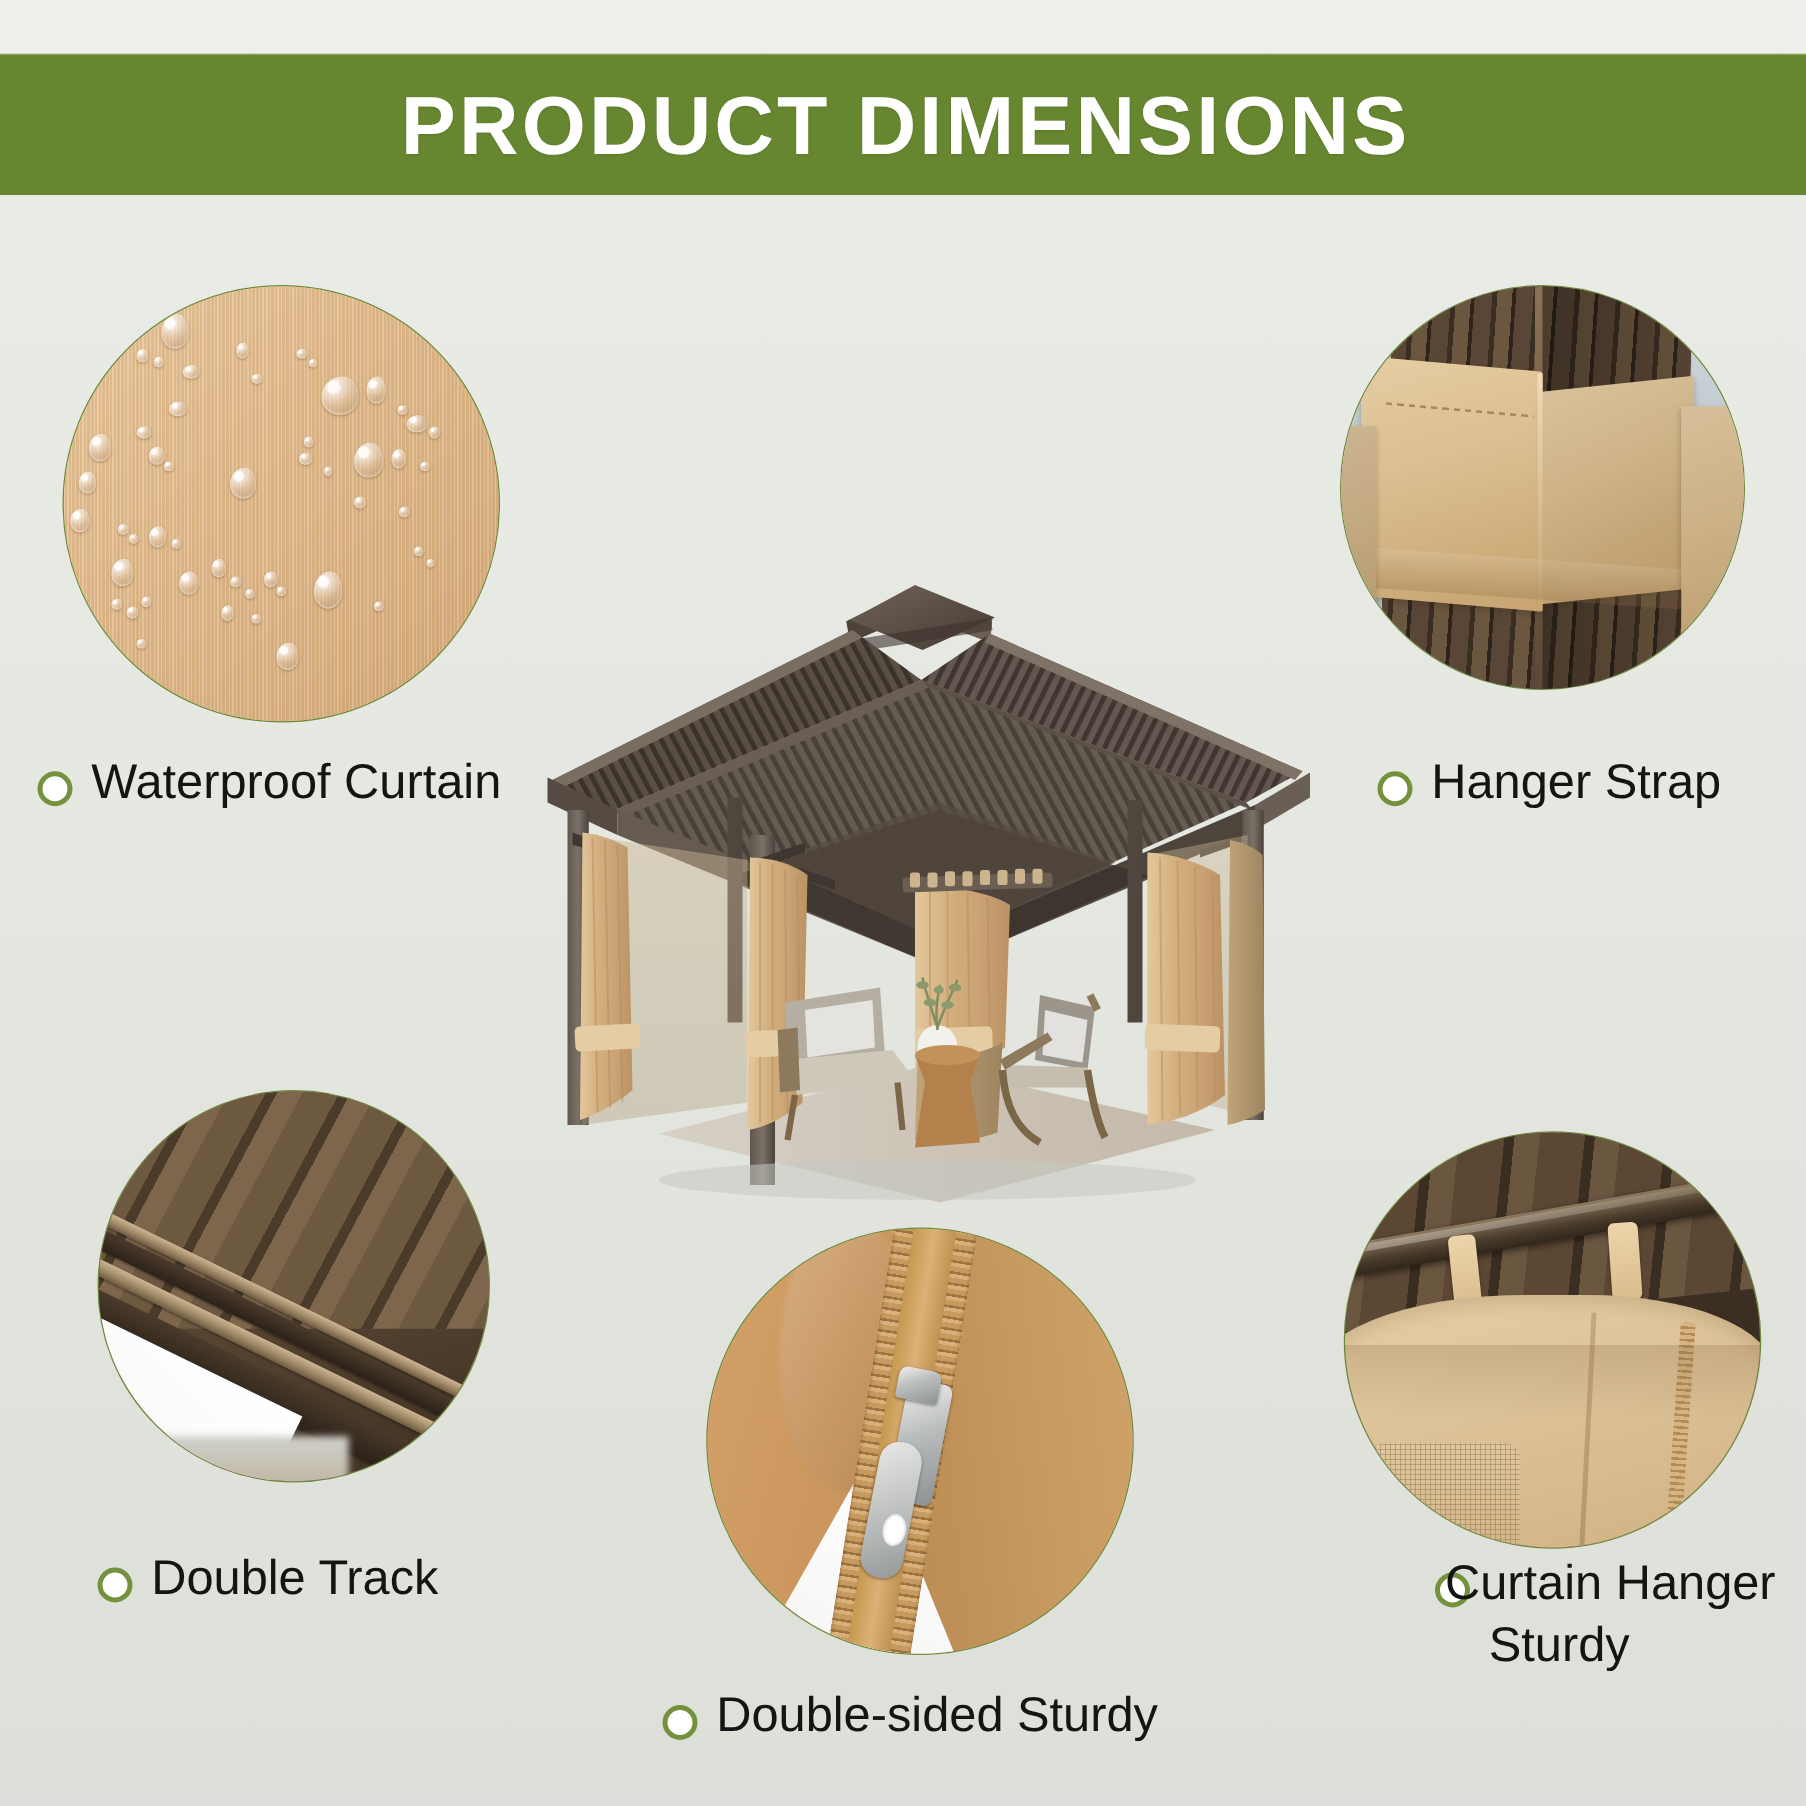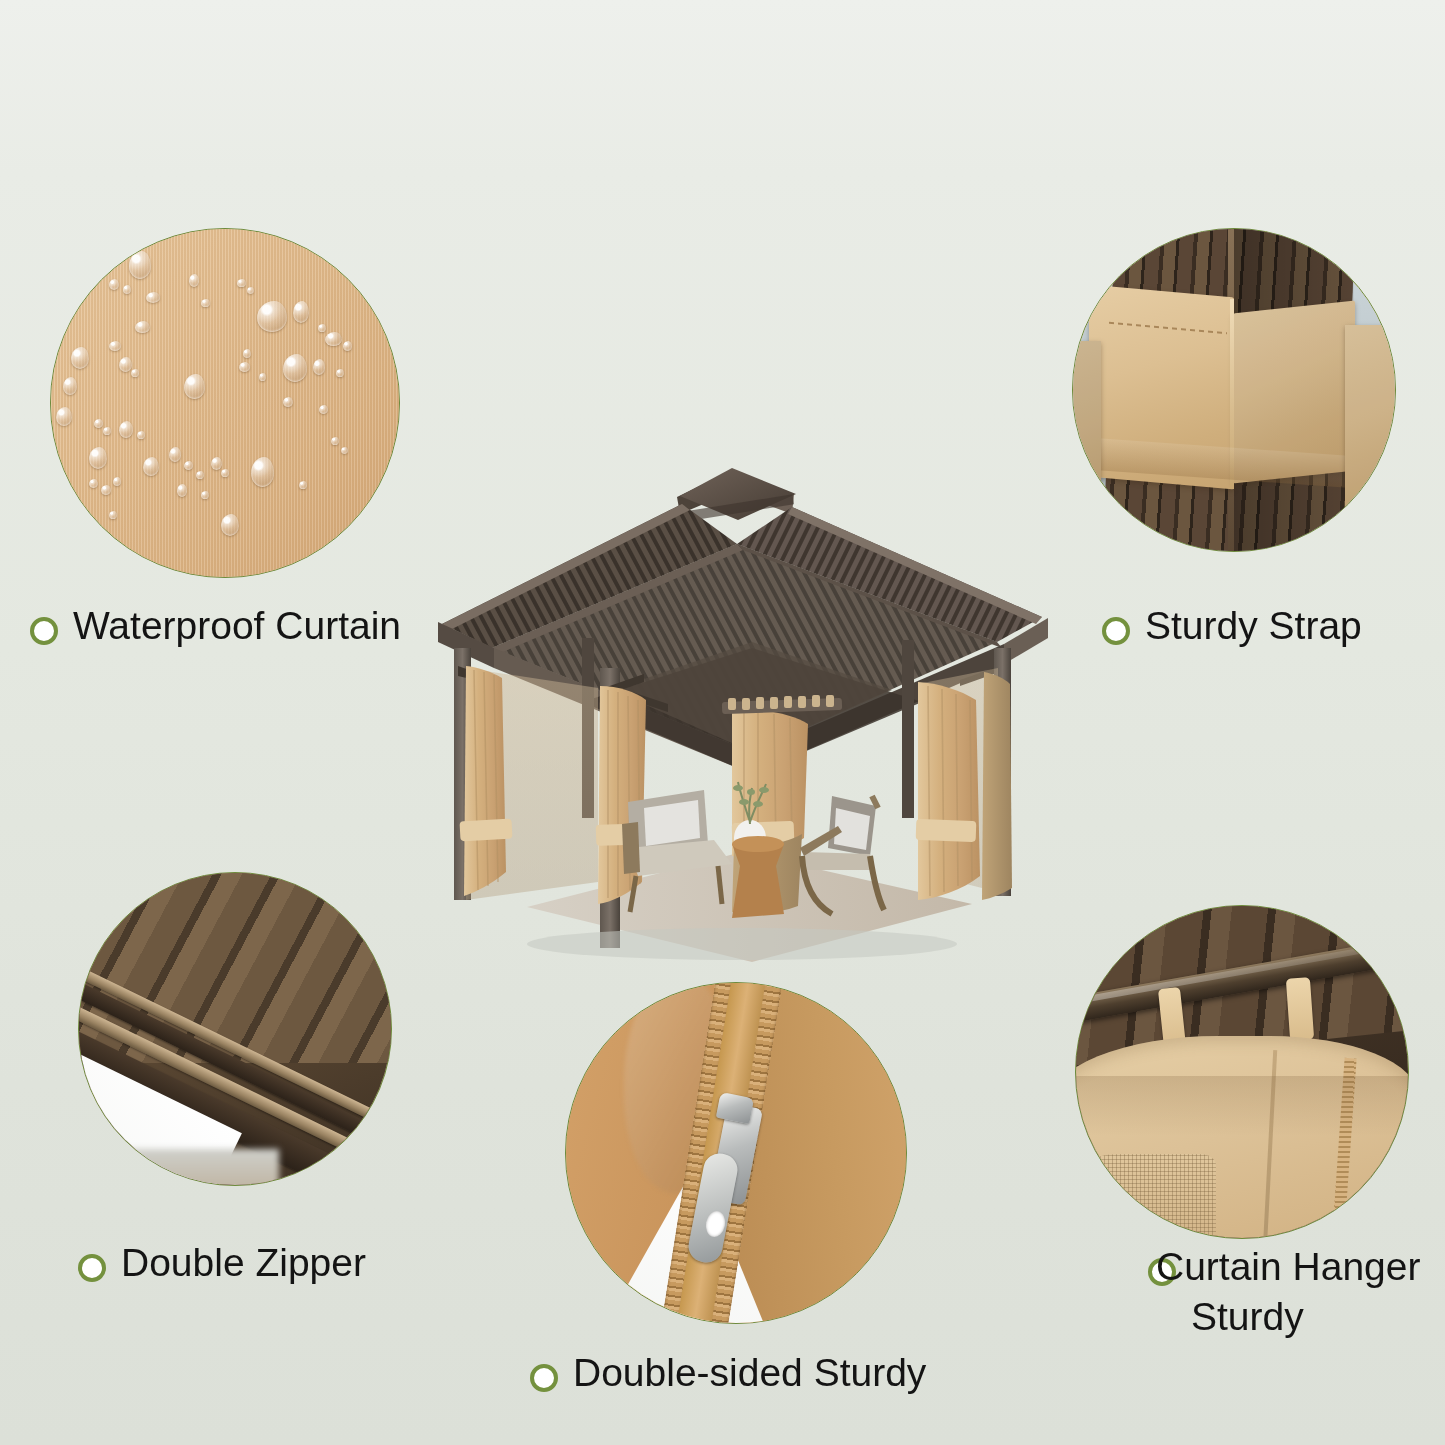--- a/index.html
+++ b/index.html
@@ -129,20 +129,23 @@
 
   
   .gazebo{position:absolute;left:432px;top:452px;width:620px;height:512px;}
   .gz{position:absolute;}
 </style>
 </head>
 <body>
 
 <div class="page">
 
+  <div class="banner">
+    <div class="banner-title">PRODUCT DIMENSIONS</div>
+  </div>
 
   <div class="circle" style="left:50px;top:228px;width:348px;height:348px;">
     <div class="circle-inner fab-tan"></div>
     <div class="drop" style="left:78px;top:22px;width:22px;height:28px;"></div>
     <div class="drop" style="left:58px;top:50px;width:10px;height:11px;"></div>
     <div class="drop" style="left:72px;top:56px;width:8px;height:9px;"></div>
     <div class="drop" style="left:95px;top:63px;width:14px;height:11px;"></div>
     <div class="drop" style="left:84px;top:92px;width:15px;height:12px;"></div>
     <div class="drop" style="left:138px;top:45px;width:10px;height:13px;"></div>
     <div class="drop" style="left:150px;top:70px;width:9px;height:8px;"></div>
@@ -204,41 +207,41 @@
     <div class="gz strap-beige" style="left:16px;top:62px;width:145px;height:192px;transform:skewY(5deg);border-radius:2px;"></div>
     <div class="gz strap-beige" style="left:160px;top:78px;width:122px;height:170px;transform:skewY(-6deg);filter:brightness(.94);border-radius:2px;"></div>
     <div class="gz" style="left:157px;top:70px;width:4px;height:190px;background:linear-gradient(180deg,#f0dcb8,#c7a671);transform:skewY(-3deg);"></div>
     <div class="gz" style="left:36px;top:98px;width:118px;height:2px;background:repeating-linear-gradient(90deg,#a9875a 0 5px,transparent 5px 9px);transform:skewY(5deg);"></div>
     <div class="gz" style="left:18px;top:218px;width:264px;height:32px;background:linear-gradient(180deg,rgba(255,255,255,.10),rgba(140,105,62,.28));transform:skewY(4deg);"></div>
     <div class="gz strap-beige" style="left:-8px;top:112px;width:36px;height:215px;filter:brightness(.88);"></div>
     <div class="gz strap-beige" style="left:272px;top:96px;width:58px;height:230px;filter:brightness(.93);"></div>
   </div>
   <div class="label" style="left:1102px;top:601px;">
     <span class="bullet"></span>
-    <span class="label-text">Sturdy Strap</span>
+    <span class="label-text">Hanger Strap</span>
   </div>
 
   <div class="circle" style="left:78px;top:872px;width:312px;height:312px;">
     <div class="circle-inner track-bg"></div>
     <div class="gz" style="left:-40px;top:-60px;width:420px;height:250px;
          background:repeating-linear-gradient(118deg,#6d5840 0 26px,#4a3b2b 26px 34px,#7d664b 34px 52px);
          "></div>
     <div class="rail rail-light" style="left:-40px;top:74px;width:430px;height:11px;transform:rotate(26deg);"></div>
     <div class="rail rail-dark" style="left:-40px;top:90px;width:430px;height:16px;transform:rotate(26deg);"></div>
     <div class="rail rail-light" style="left:-46px;top:112px;width:440px;height:13px;transform:rotate(26deg);"></div>
     <div class="rail rail-dark" style="left:-50px;top:136px;width:450px;height:30px;transform:rotate(26deg);"></div>
     <div class="rail rail-light" style="left:-55px;top:186px;width:460px;height:12px;transform:rotate(26deg);"></div>
     <div class="rail" style="left:-60px;top:206px;width:470px;height:42px;transform:rotate(26deg);
          background:linear-gradient(180deg,#5b4733,#3a2d21);"></div>
     <div class="gz white-gap" style="left:-46px;top:212px;width:190px;height:130px;transform:rotate(26deg);"></div>
     <div class="gz" style="left:-20px;top:276px;width:220px;height:60px;background:linear-gradient(180deg,#cfd0cb,#b8a78f);filter:blur(3px);"></div>
   </div>
   <div class="label" style="left:78px;top:1238px;">
     <span class="bullet"></span>
-    <span class="label-text">Double Zipper</span>
+    <span class="label-text">Double Track</span>
   </div>
 
   <div class="circle" style="left:565px;top:982px;width:340px;height:340px;">
     <div class="circle-inner zip-fabric-l"></div>
     <div class="gz zip-fabric-r" style="left:175px;top:-20px;width:220px;height:400px;transform:rotate(8deg);"></div>
     <div class="gz white-gap" style="left:30px;top:178px;width:175px;height:180px;clip-path:polygon(58% 0%,100% 100%,0% 100%);"></div>
     <div class="gz" style="left:58px;top:-10px;width:110px;height:220px;border-radius:50% 50% 45% 45%;
          background:linear-gradient(120deg,rgba(255,255,255,.18),rgba(120,80,40,.18));filter:blur(2px);"></div>
     <div class="gz zip-teeth" style="left:120px;top:-14px;width:17px;height:400px;transform:rotate(9deg);"></div>
     <div class="gz zip-teeth" style="left:168px;top:-16px;width:19px;height:400px;transform:rotate(9deg);"></div>

